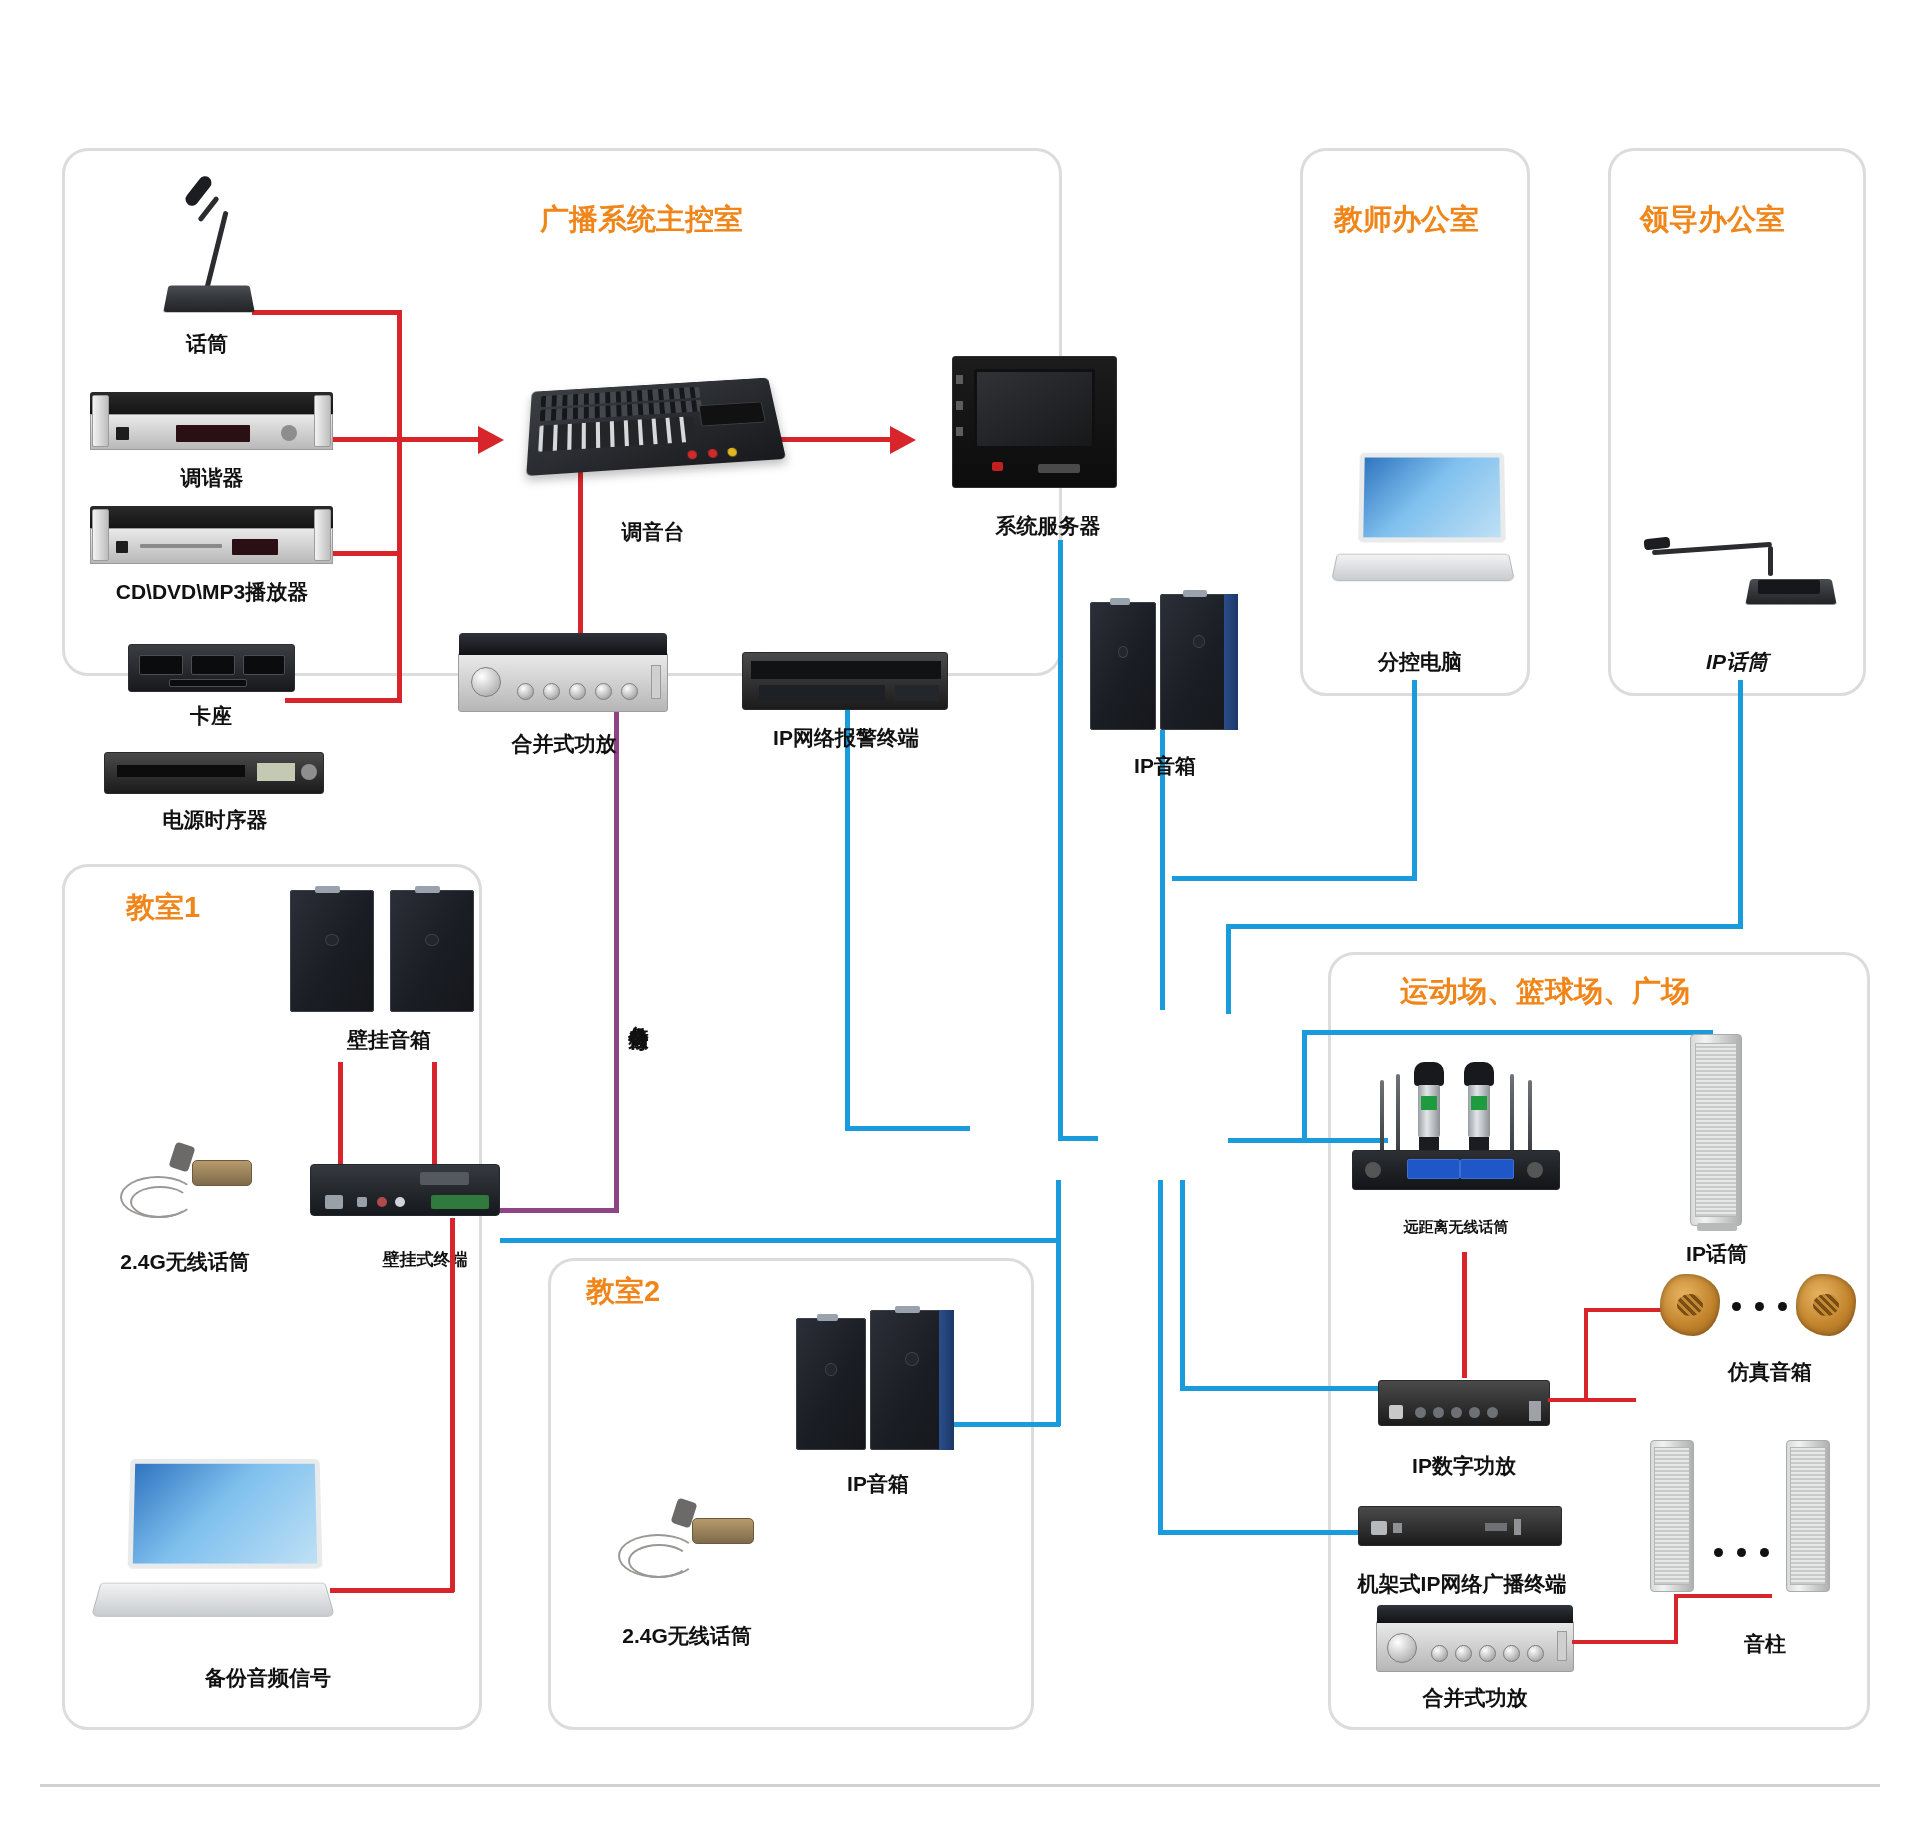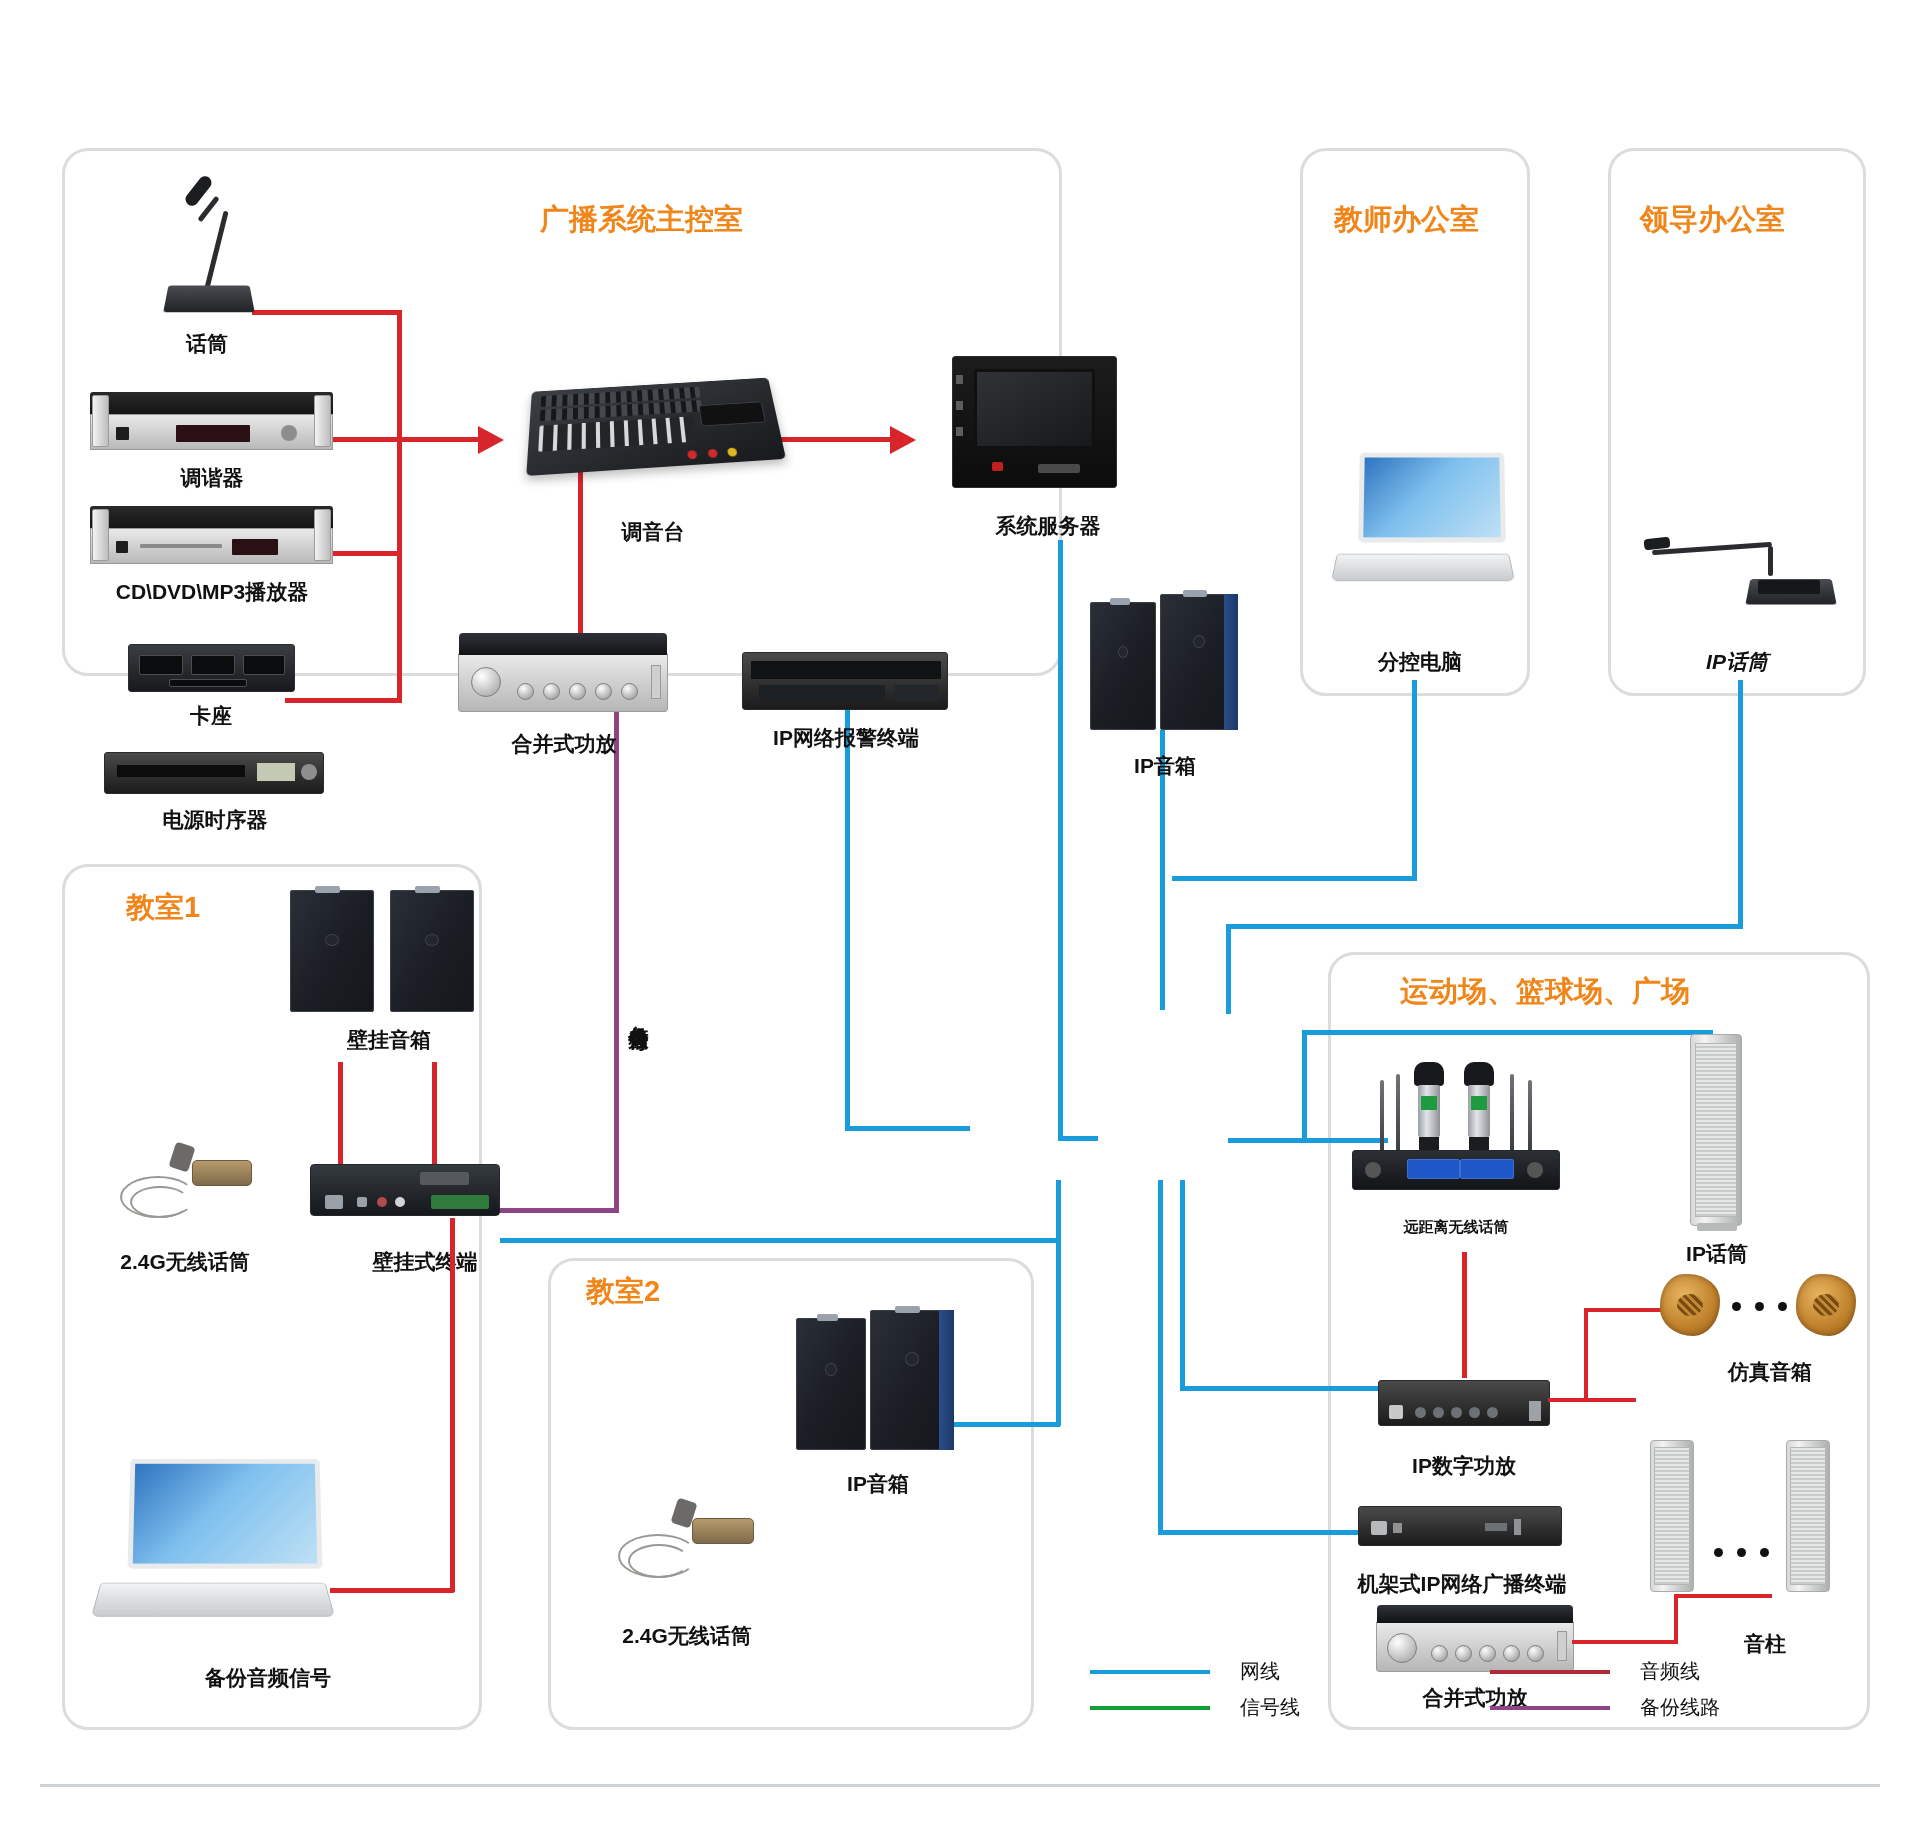--- a/index.html
+++ b/index.html
@@ -348,21 +348,21 @@
   <div class="lbl" style="left:100px;top:1248px;width:170px;font-weight:bold;font-size:21px;">2.4G无线话筒</div>
 
   <div class="dev wterm" style="left:310px;top:1164px;width:190px;height:52px;">
     <div style="position:absolute;left:14px;top:30px;width:18px;height:14px;background:#9aa0a8;border-radius:2px;"></div>
     <div class="lcd"></div>
     <div class="port" style="left:46px;top:32px;width:10px;height:10px;"></div>
     <div class="port" style="left:66px;top:32px;width:10px;height:10px;border-radius:50%;background:#b14a4a;"></div>
     <div class="port" style="left:84px;top:32px;width:10px;height:10px;border-radius:50%;background:#d0d4d8;"></div>
     <div style="position:absolute;right:10px;top:30px;width:58px;height:14px;background:#2f7a3c;border-radius:2px;"></div>
   </div>
-  <div class="lbl" style="left:340px;top:1248px;width:170px;font-weight:bold;font-size:21px;">壁挂式终端</div>
+  <div class="lbl" style="left:340px;top:1248px;width:170px;font-weight:bold;font-size:17px;">壁挂式终端</div>
 
   <div class="dev laptop" style="left:96px;top:1458px;width:234px;height:162px;">
     <div class="screen"></div>
       <div class="base"></div>
   </div>
   <div class="ln red" style="left:360px;top:1592px;width:5px;height:-0px;"></div>
   <div class="ln red" style="left:330px;top:1588px;width:124px;height:5px;"></div>
   <div class="ln red" style="left:450px;top:1218px;width:5px;height:374px;"></div>
   <div class="lbl" style="left:168px;top:1664px;width:200px;font-weight:bold;font-size:21px;">备份音频信号</div>
 
@@ -479,25 +479,15 @@
       <div class="mesh"></div>
     </div>
   <div class="dots" style="left:1714px;top:1548px;">
       <i></i>
       <i></i>
       <i></i>
     </div>
   <div class="lbl" style="left:1700px;top:1630px;width:130px;font-weight:bold;font-size:21px;">音柱</div>
 
 
-  <div class="legend">
-    <div class="lg-line blue" style="left:0px;top:18px;"></div>
-    <div class="lg-text" style="left:150px;top:6px;">网线</div>
-    <div class="lg-line green" style="left:0px;top:54px;"></div>
-    <div class="lg-text" style="left:150px;top:42px;">信号线</div>
-    <div class="lg-line" style="left:400px;top:18px;background:#B02A37;"></div>
-    <div class="lg-text" style="left:550px;top:6px;">音频线</div>
-    <div class="lg-line purple" style="left:400px;top:54px;"></div>
-    <div class="lg-text" style="left:550px;top:42px;">备份线路</div>
-  </div>
 
   <div class="footer-rule"></div>
 </div>
 
 </body></html>

